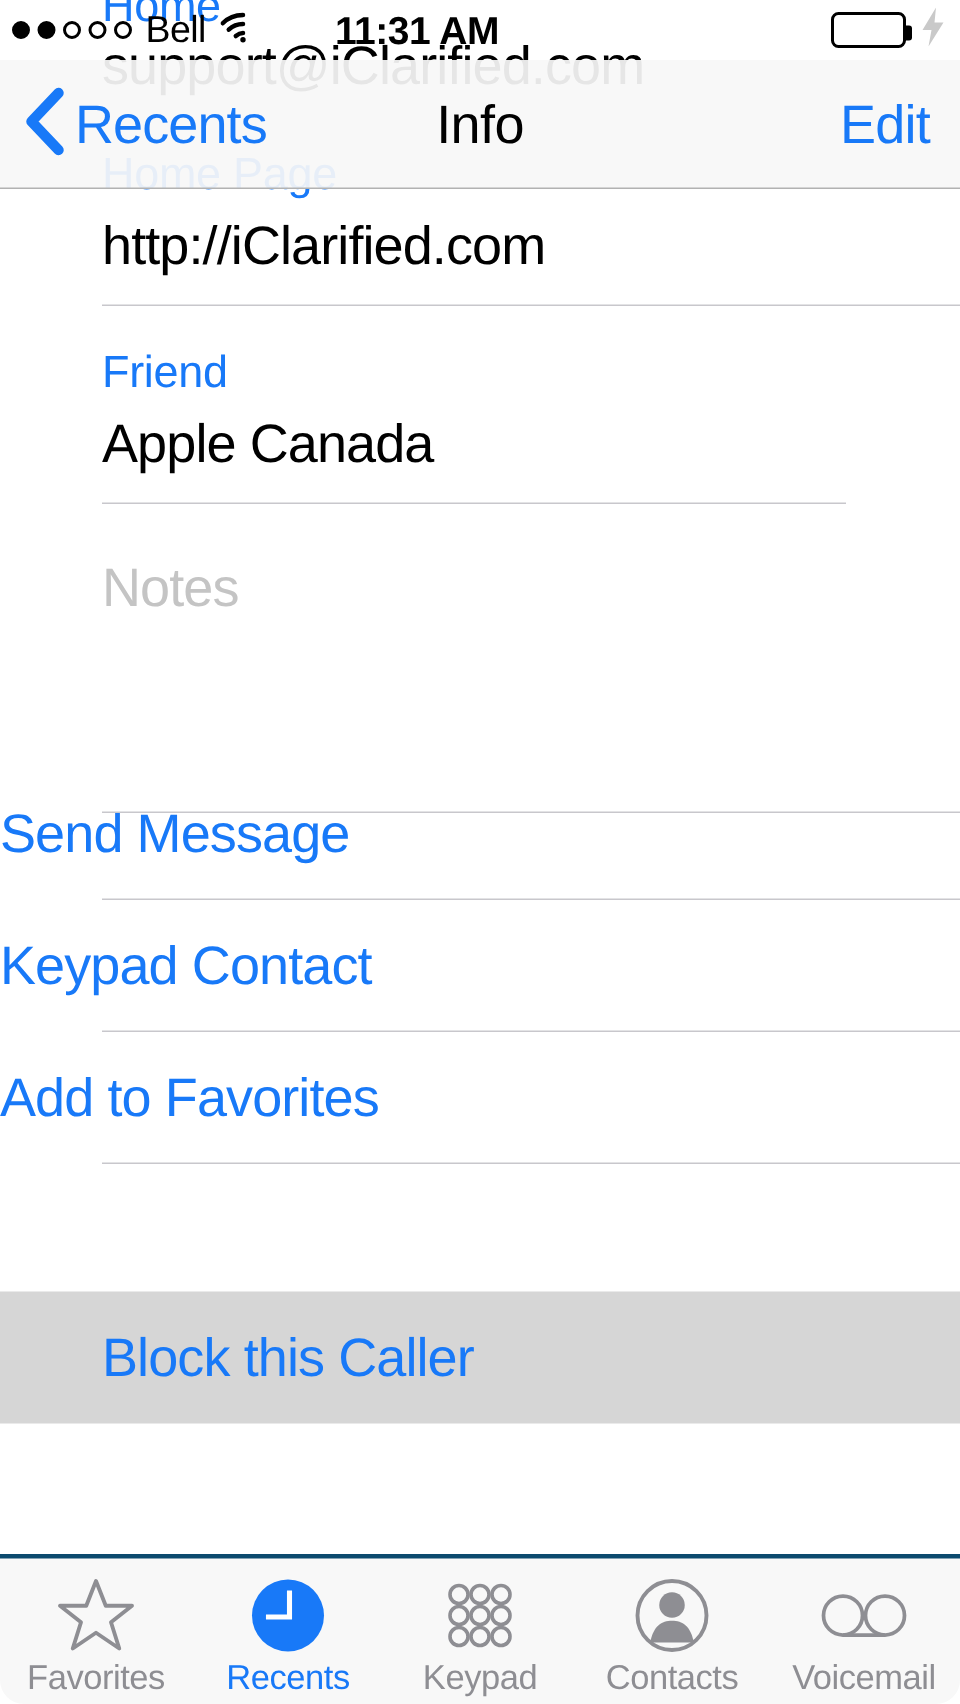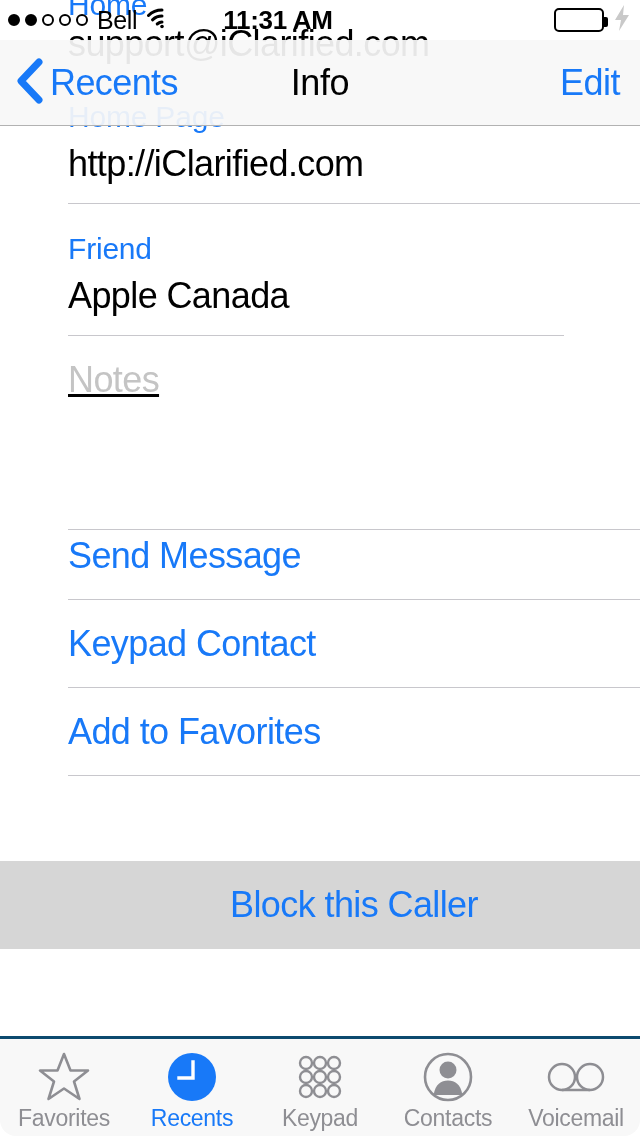--- a/index.html
+++ b/index.html
@@ -31,30 +31,30 @@
   }
   .sep{
     position:absolute; left:68px; right:0; height:1px;
     background:#c8c7cc;
   }
   .actrow{
     position:relative; height:88px;
   }
   .actrow .lbl{
     color:#1879f8; font-size:36px; line-height:88px;
-    padding-left:68px; letter-spacing:-.6px; white-space:nowrap;
+    letter-spacing:-.6px; white-space:nowrap;
   }
   .actrow .sep{ bottom:0; }
   .blockrow{
     position:absolute; left:0; width:640px; height:88px;
     background:#d6d6d6;
   }
   .blockrow .lbl{
     color:#1879f8; font-size:36px; line-height:88px;
-    padding-left:68px; letter-spacing:-.6px; white-space:nowrap;text-align:center;
+    padding-left:68px; letter-spacing:-.6px; white-space:nowrap;
   }
 
   
   #statusbar{
     position:absolute; left:0; top:0; width:640px; height:40px;
     z-index:30; pointer-events:none;
   }
   #sb-left{ position:absolute; left:8px; top:0; height:40px; display:flex; align-items:center; gap:6px; }
   .dots{ display:flex; align-items:center; gap:5px; }
   .dot{ width:12px; height:12px; border-radius:50%; border:2px solid #000; }
@@ -134,21 +134,21 @@
       <div class="fv" style="margin-top:8px;">http://iClarified.com</div>
       <div class="sep" style="top:103px;"></div>
     </div>
 
     <div class="field" style="position:absolute;left:0;top:232px;width:564px;">
       <div class="fl">Friend</div>
       <div class="fv" style="margin-top:8px;">Apple Canada</div>
       <div class="sep" style="top:103px;"></div>
     </div>
 
-    <div class="field" style="position:absolute;left:0;top:358px;width:640px;height:172px;text-decoration:underline;">
+    <div class="field" style="position:absolute;left:0;top:370px;width:640px;height:172px;">
       <div class="ph">Notes</div>
       <div class="sep" style="top:171px;"></div>
     </div>
 
     <div class="actrow" style="position:absolute;left:0;top:512px;width:640px;">
       <div class="lbl">Send Message</div>
       <div class="sep"></div>
     </div>
 
     <div class="actrow" style="position:absolute;left:0;top:600px;width:640px;">

